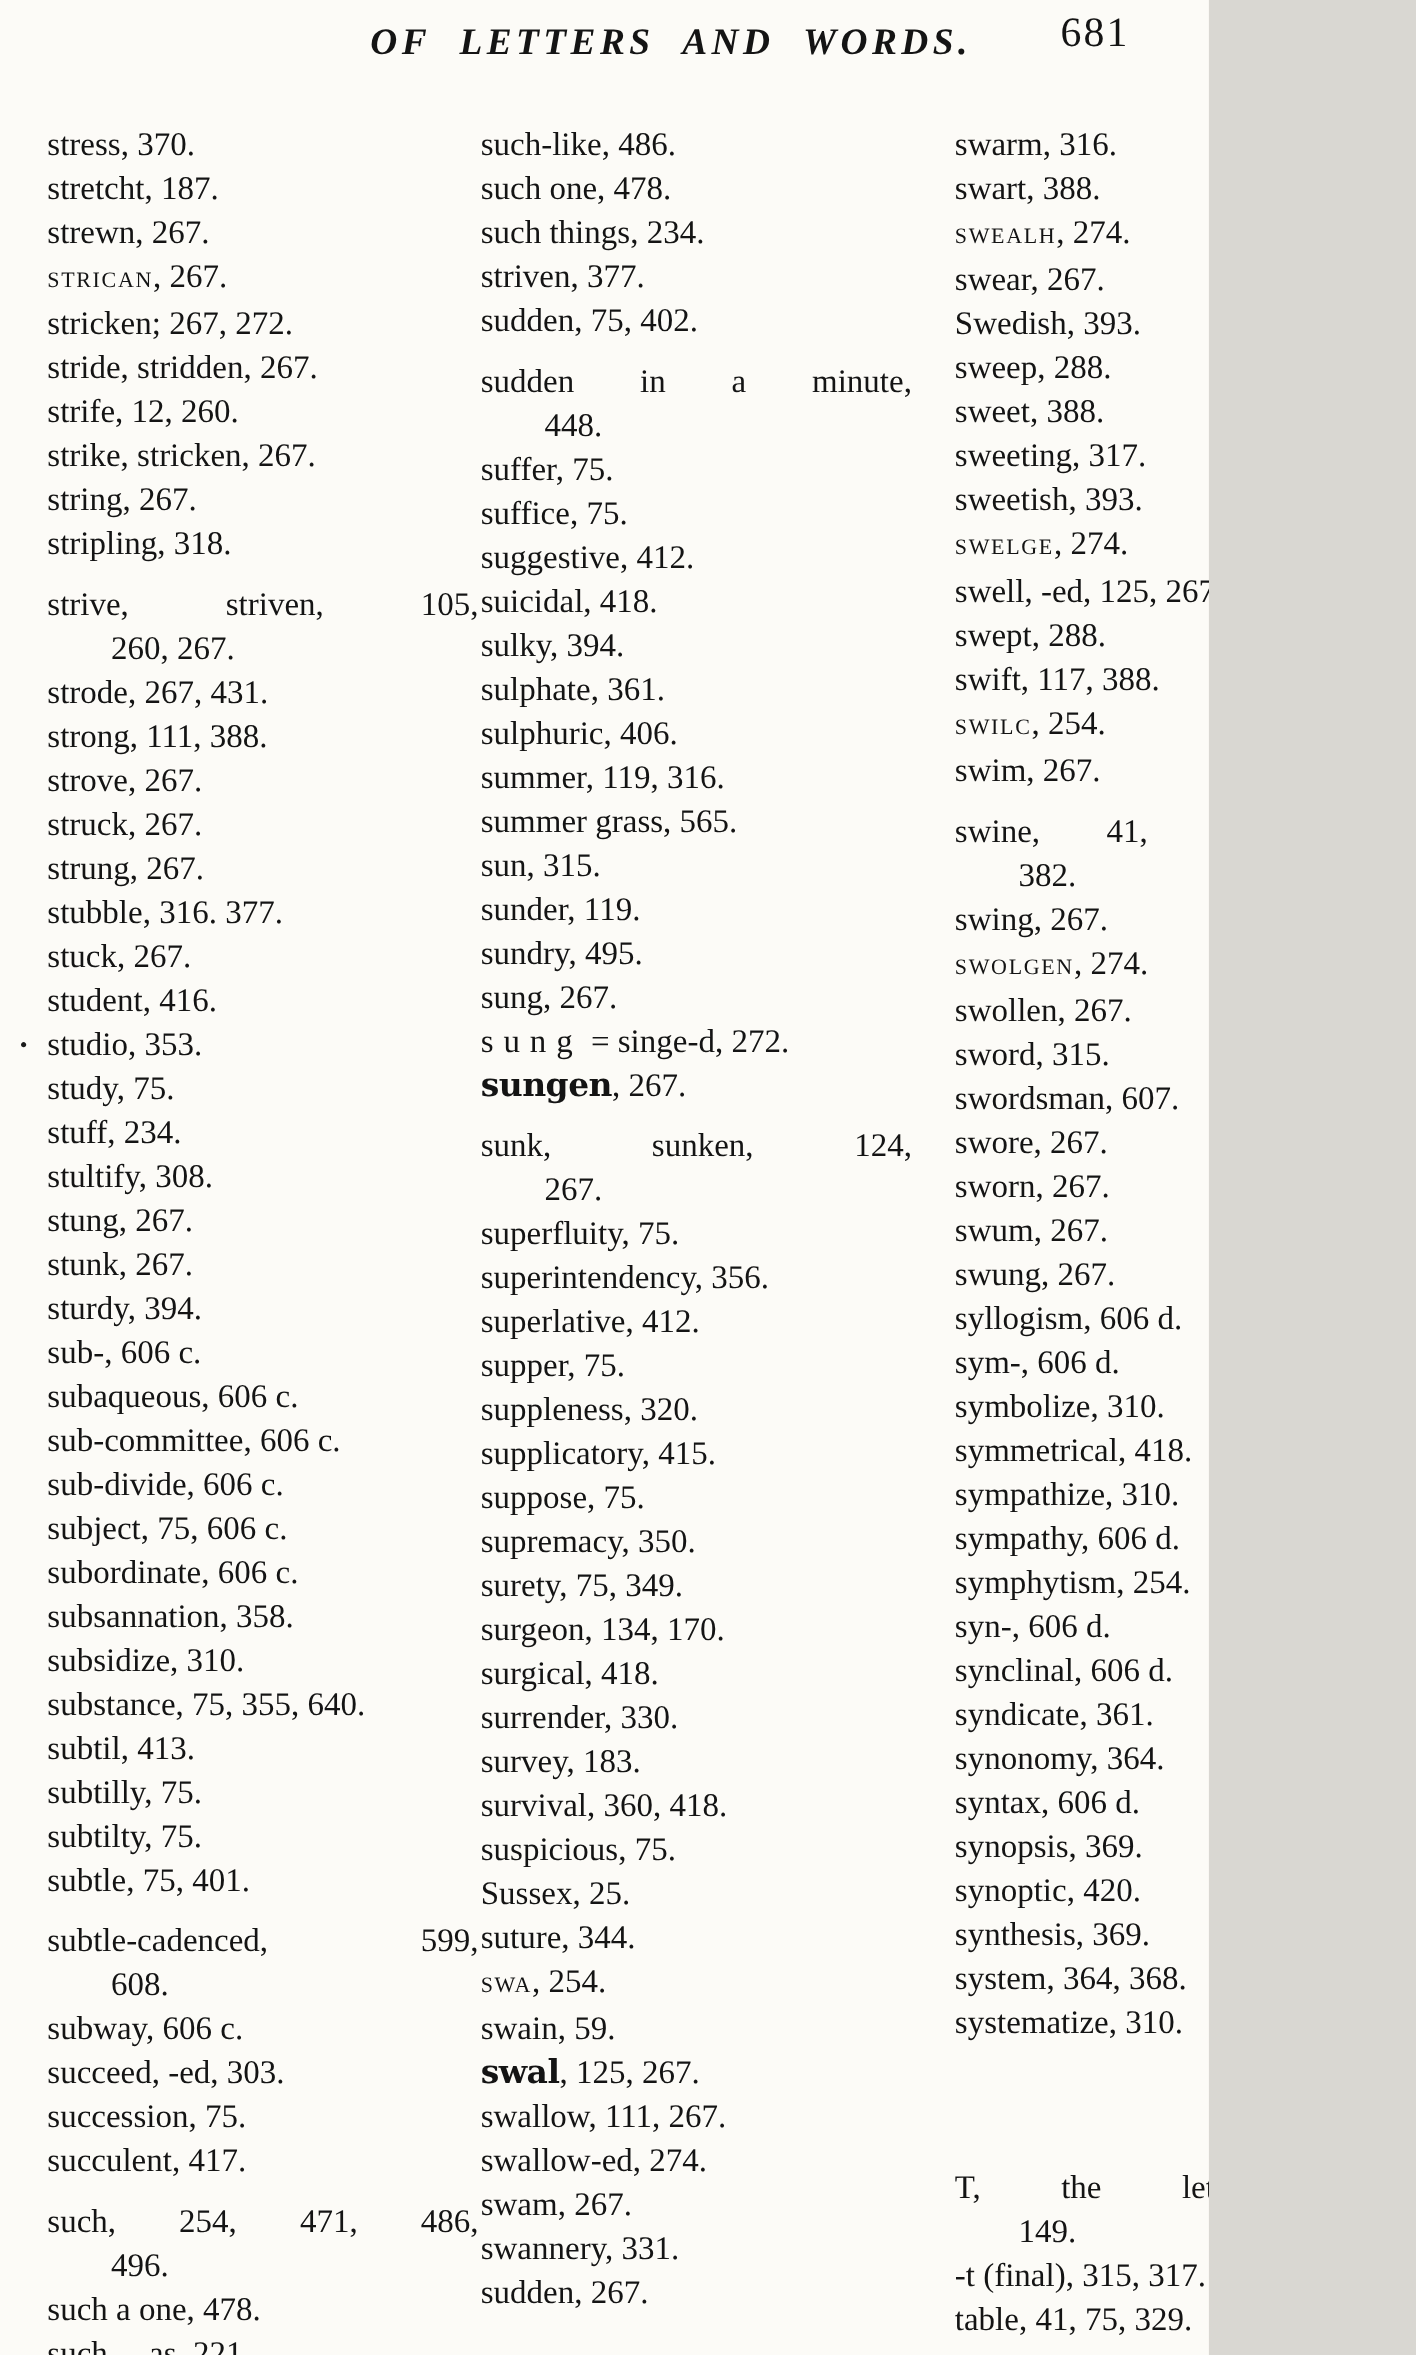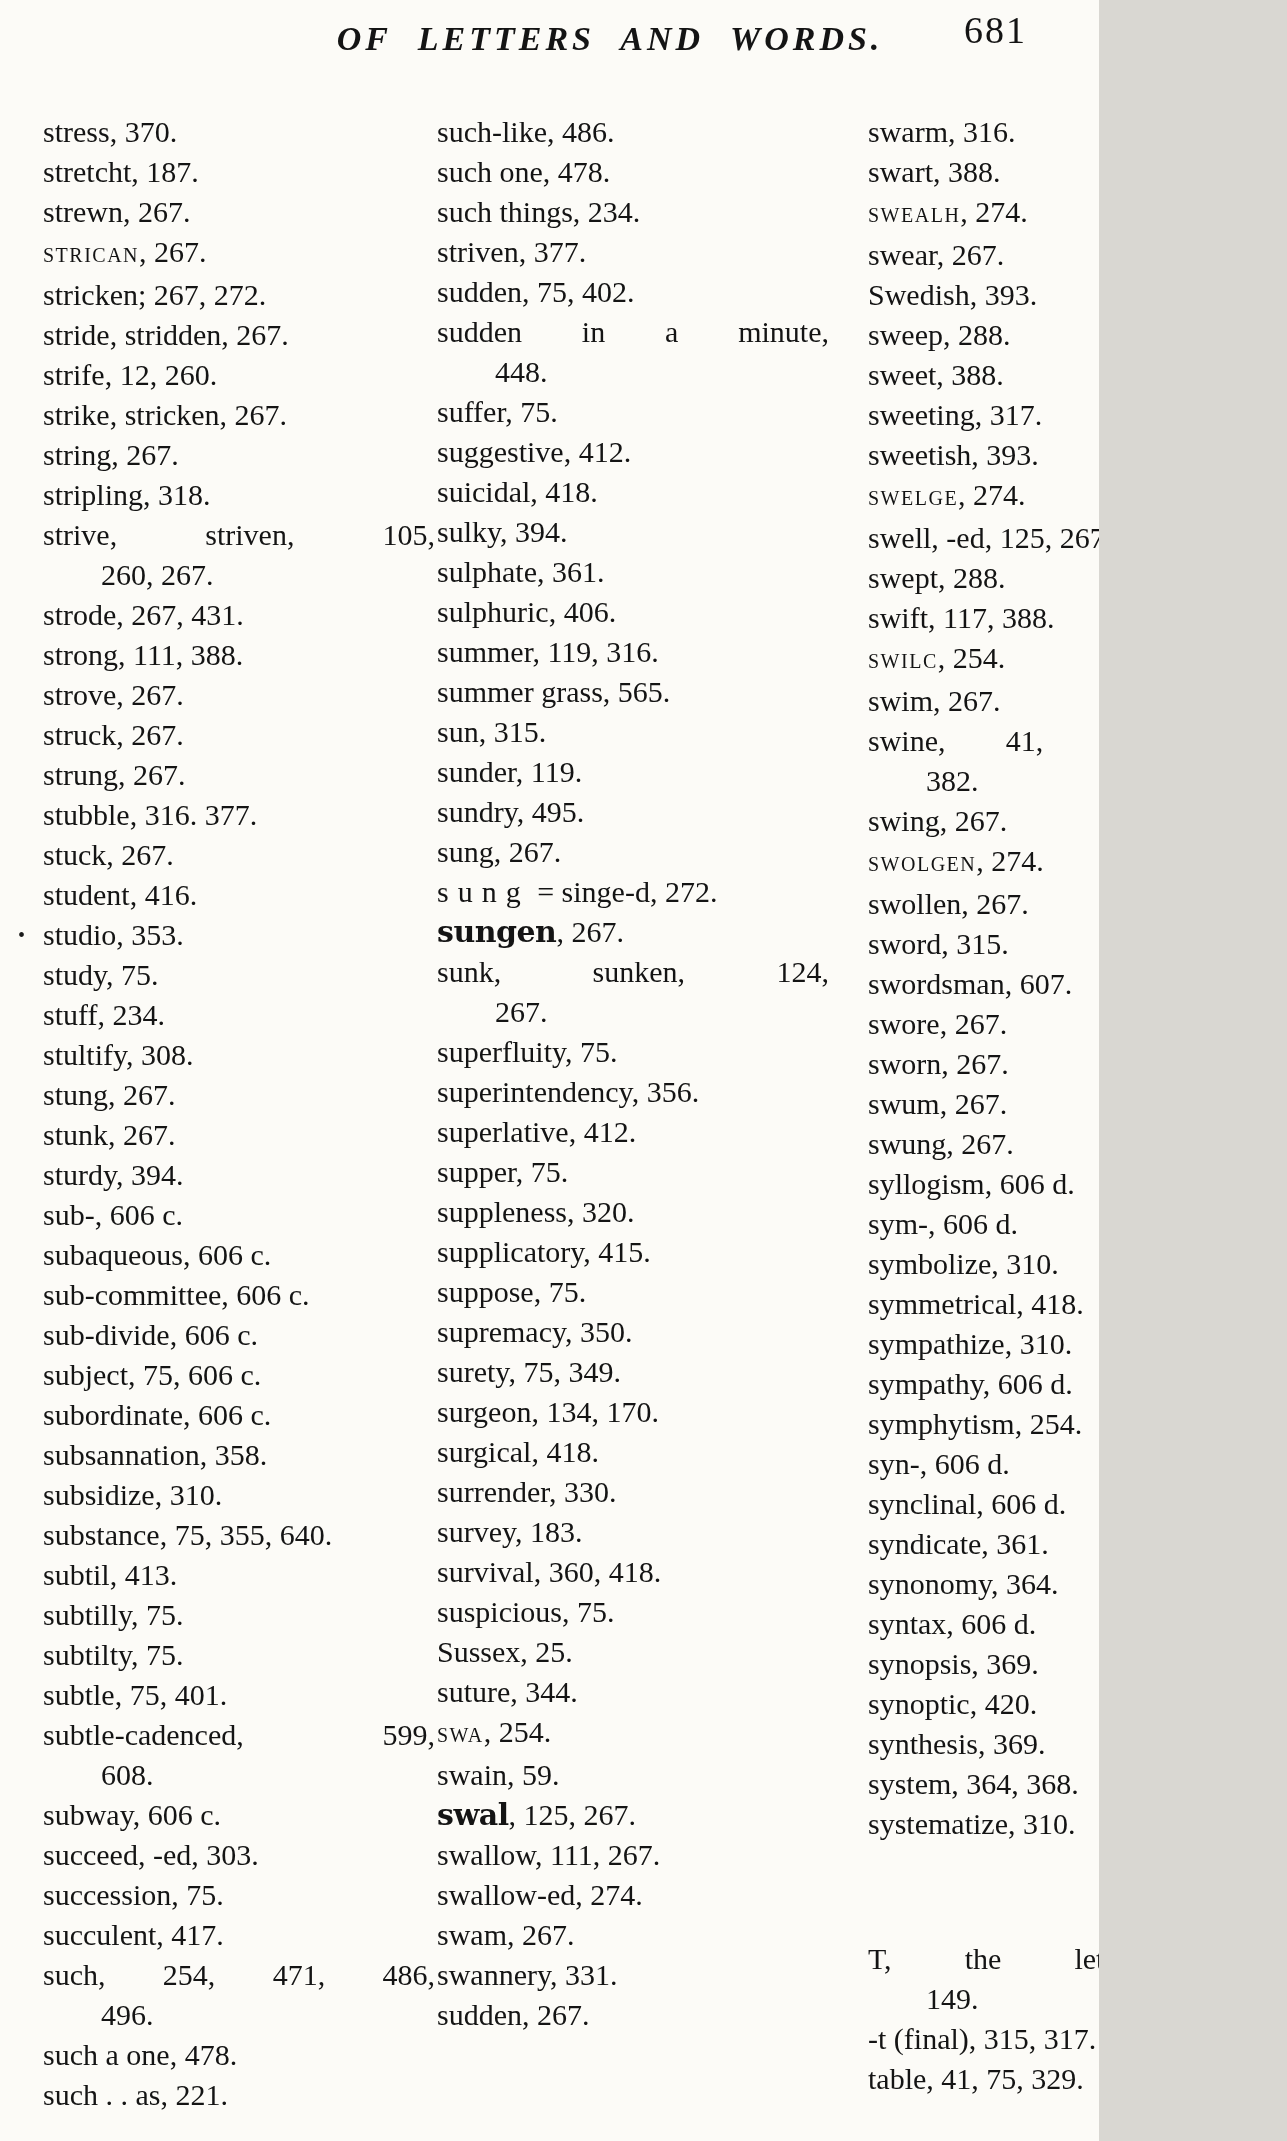--- a/index.html
+++ b/index.html
@@ -23,21 +23,21 @@
     font-size:38px;letter-spacing:2px;
   }
   .col{position:absolute;top:112px;}
   .col-1{left:43px;width:392px;}
   .col-2{left:437px;width:392px;}
   .col-3{left:868px;width:400px;}
   .entry{
     position:relative;
     font-size:30px;line-height:40px;
   }
-  .entry.justify{text-align:justify;text-align-last:justify;}
+  .entry.justify{text-align:justify;text-align-last:justify;margin-top:15px;}
   .cont{
     font-size:30px;line-height:40px;
     padding-left:58px;
   }
   .head{}
   .head.sc{font-size:20px;letter-spacing:1.5px;}
   .head.bl{
     font-weight:bold;
     font-family:"DejaVu Serif", serif;
     letter-spacing:-0.5px;
@@ -110,20 +110,21 @@
     </div>
   <div class="col col-2">
       <div class="entry"><span class="head">such-like</span><span>, 486.</span></div>
       <div class="entry"><span class="head">such one</span><span>, 478.</span></div>
       <div class="entry"><span class="head">such things</span><span>, 234.</span></div>
       <div class="entry"><span class="head">striven</span><span>, 377.</span></div>
       <div class="entry"><span class="head">sudden</span><span>, 75, 402.</span></div>
       <div class="entry justify"><span class="head">sudden</span><span> in a minute,</span></div>
       <div class="cont">448.</div>
       <div class="entry"><span class="head">suffer</span><span>, 75.</span></div>
+      <div class="entry"><span class="head">suffice</span><span>, 75.</span></div>
       <div class="entry"><span class="head">suggestive</span><span>, 412.</span></div>
       <div class="entry"><span class="head">suicidal</span><span>, 418.</span></div>
       <div class="entry"><span class="head">sulky</span><span>, 394.</span></div>
       <div class="entry"><span class="head">sulphate</span><span>, 361.</span></div>
       <div class="entry"><span class="head">sulphuric</span><span>, 406.</span></div>
       <div class="entry"><span class="head">summer</span><span>, 119, 316.</span></div>
       <div class="entry"><span class="head">summer grass</span><span>, 565.</span></div>
       <div class="entry"><span class="head">sun</span><span>, 315.</span></div>
       <div class="entry"><span class="head">sunder</span><span>, 119.</span></div>
       <div class="entry"><span class="head">sundry</span><span>, 495.</span></div>

